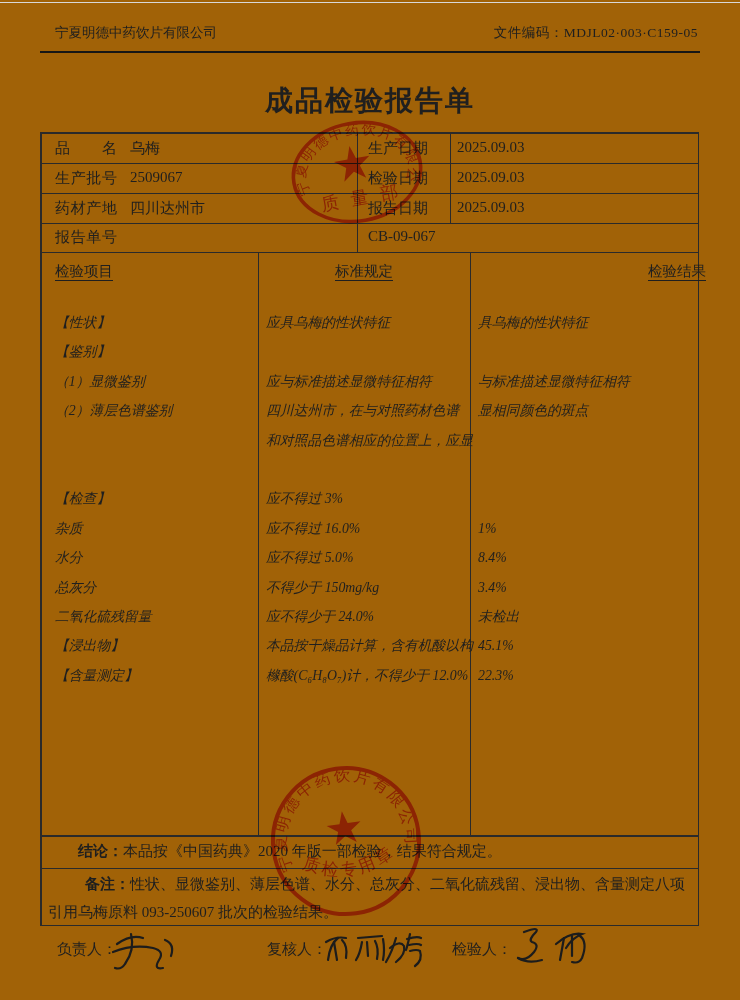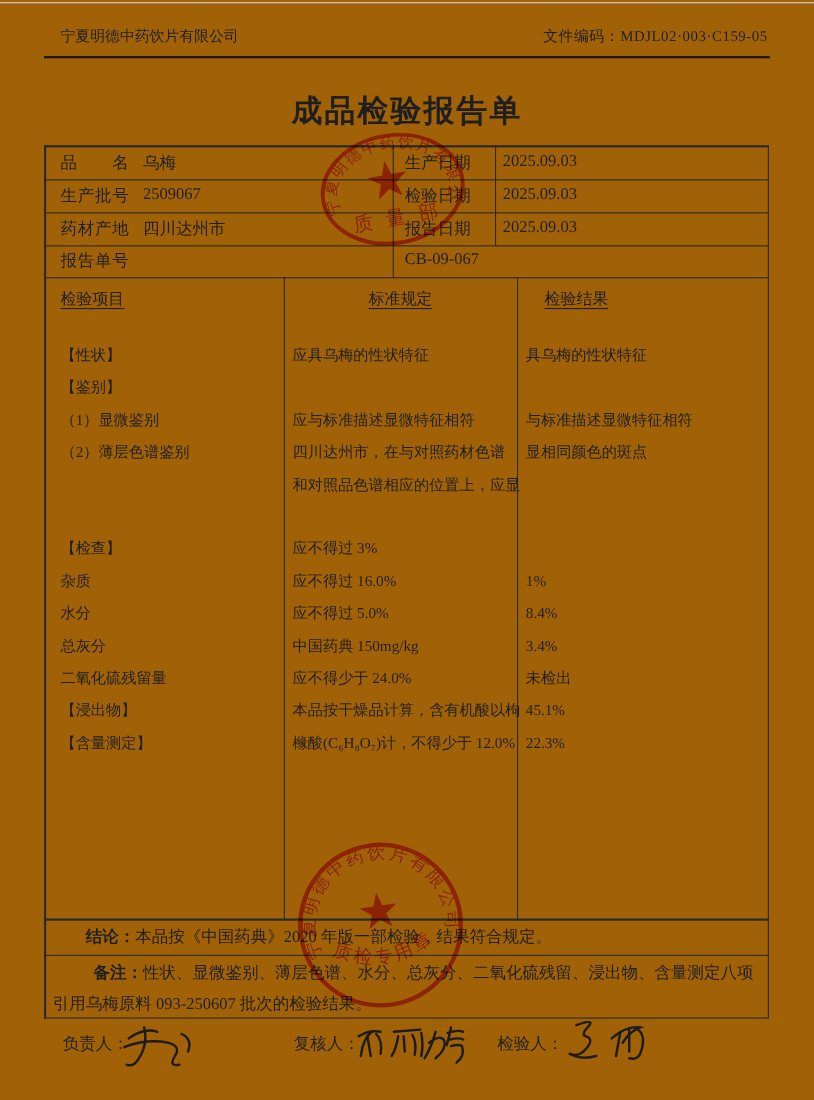--- a/index.html
+++ b/index.html
@@ -10,21 +10,21 @@
   .vl{position:absolute;background:#2a2a2a;width:1.6px;}
   .company{left:55px;top:24px;font-size:13.5px;}
   .doccode{right:42px;top:24px;font-size:13.5px;letter-spacing:.5px;}
   .rule{left:40px;top:51px;width:660px;height:2px;background:#161616;position:absolute;}
   .scanline{left:0;top:2px;width:740px;height:1px;background:#d8d8d8;position:absolute;}
   .title{left:0;top:82px;width:740px;text-align:center;font-size:28px;font-weight:bold;
          letter-spacing:2px;position:absolute;}
   .cell{font-size:15px;}
   .jlabel{display:inline-block;width:62px;text-align:justify;text-align-last:justify;}
   .colhead{font-size:14.5px;text-decoration:underline;text-underline-offset:4px;}
-  .tcol{position:absolute;top:308px;font-size:13.8px;}
+  .tcol{position:absolute;top:308px;font-size:13.8px;font-style:italic;}
   .tcol .tline{height:29.4px;line-height:29.4px;white-space:nowrap;}
   .b{font-weight:bold;}
   .note{font-size:15px;}
   .sig-label{font-size:15px;}
   svg{position:absolute;overflow:visible;}
   .stamp{mix-blend-mode:multiply;opacity:.85;}
 </style>
 </head>
 <body>
 
@@ -65,21 +65,21 @@
   <div class="abs cell" style="left:55px;top:199px;font-family:Liberation Serif, serif;"><span class="jlabel">药材产地</span></div>
   <div class="abs cell" style="left:130px;top:199px;">四川达州市</div>
   <div class="abs cell" style="left:368px;top:199px;">报告日期</div>
   <div class="abs cell" style="left:457px;top:199px;">2025.09.03</div>
 
   <div class="abs cell" style="left:55px;top:228px;"><span class="jlabel">报告单号</span></div>
   <div class="abs cell" style="left:368px;top:228px;">CB-09-067</div>
 
   <div class="abs colhead" style="left:55px;top:262px;">检验项目</div>
   <div class="abs colhead" style="left:258px;top:262px;width:212px;text-align:center;">标准规定</div>
-  <div class="abs colhead" style="left:495px;top:262px;width:228px;text-align:left;">检验结果</div>
+  <div class="abs colhead" style="left:478px;top:262px;width:228px;text-align:right;">检验结果</div>
 
   <div class="tcol" style="left:55px;width:200px;">
       <div class="tline">【性状】</div>
       <div class="tline">【鉴别】</div>
       <div class="tline">（1）显微鉴别</div>
       <div class="tline">（2）薄层色谱鉴别</div>
       <div class="tline"></div>
       <div class="tline"></div>
       <div class="tline">【检查】</div>
       <div class="tline">杂质</div>
@@ -93,21 +93,21 @@
   <div class="tcol" style="left:266px;width:210px;">
       <div class="tline">应具乌梅的性状特征</div>
       <div class="tline"></div>
       <div class="tline">应与标准描述显微特征相符</div>
       <div class="tline">四川达州市，在与对照药材色谱</div>
       <div class="tline">和对照品色谱相应的位置上，应显</div>
       <div class="tline"></div>
       <div class="tline">应不得过 3%</div>
       <div class="tline">应不得过 16.0%</div>
       <div class="tline">应不得过 5.0%</div>
-      <div class="tline">中国药典 150mg/kg</div>
+      <div class="tline">不得少于 150mg/kg</div>
       <div class="tline">应不得少于 24.0%</div>
       <div class="tline">本品按干燥品计算，含有机酸以枸</div>
       <div class="tline">橼酸(C₆H₈O₇)计，不得少于 12.0%</div>
     </div>
   <div class="tcol" style="left:478px;width:215px;">
       <div class="tline">具乌梅的性状特征</div>
       <div class="tline"></div>
       <div class="tline">与标准描述显微特征相符</div>
       <div class="tline">显相同颜色的斑点</div>
       <div class="tline"></div>

